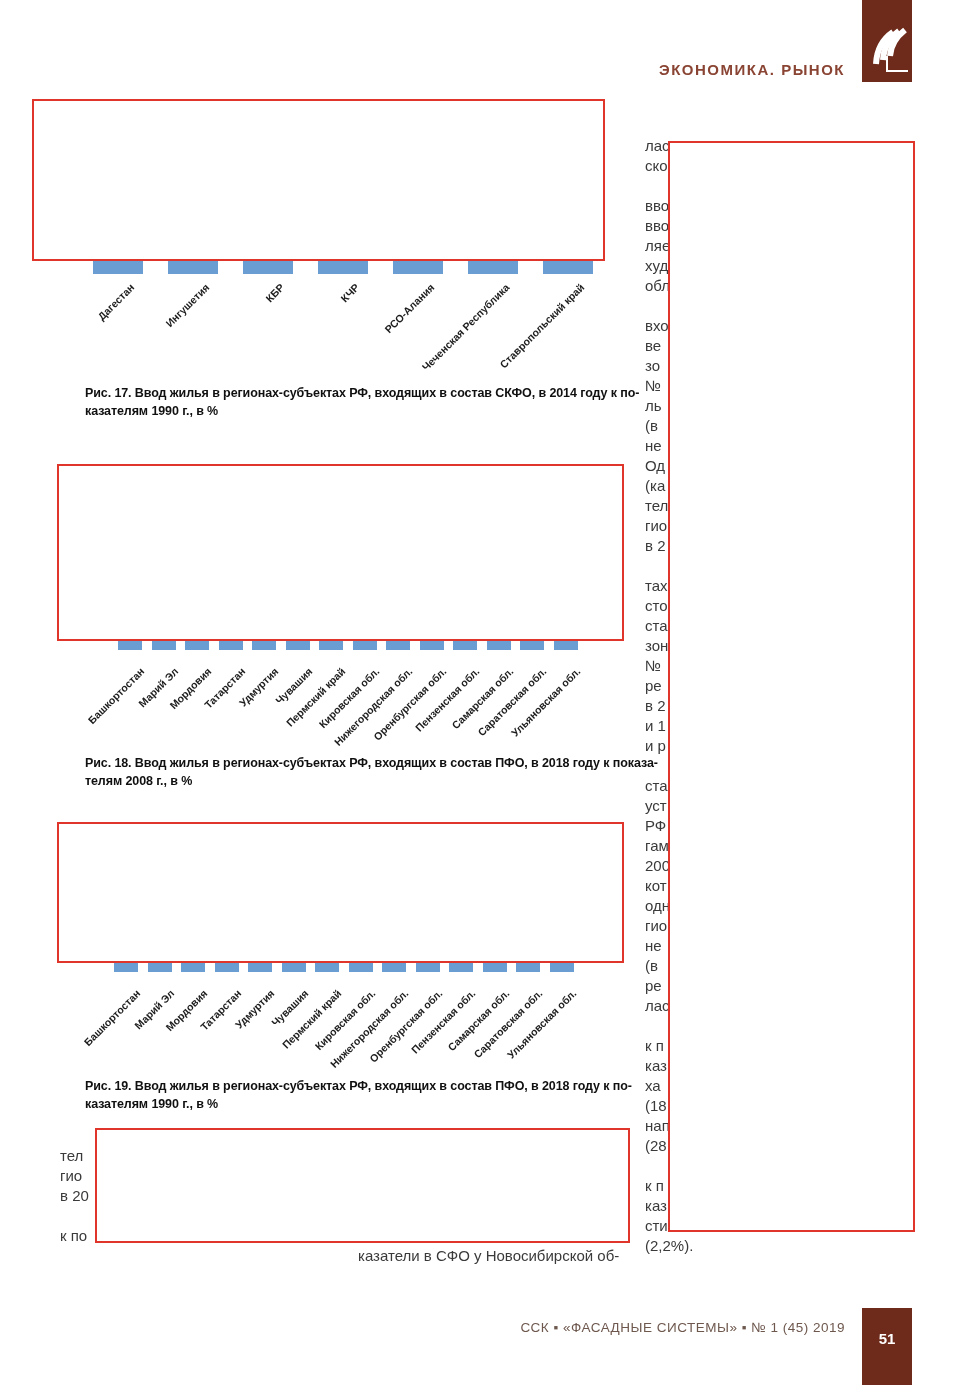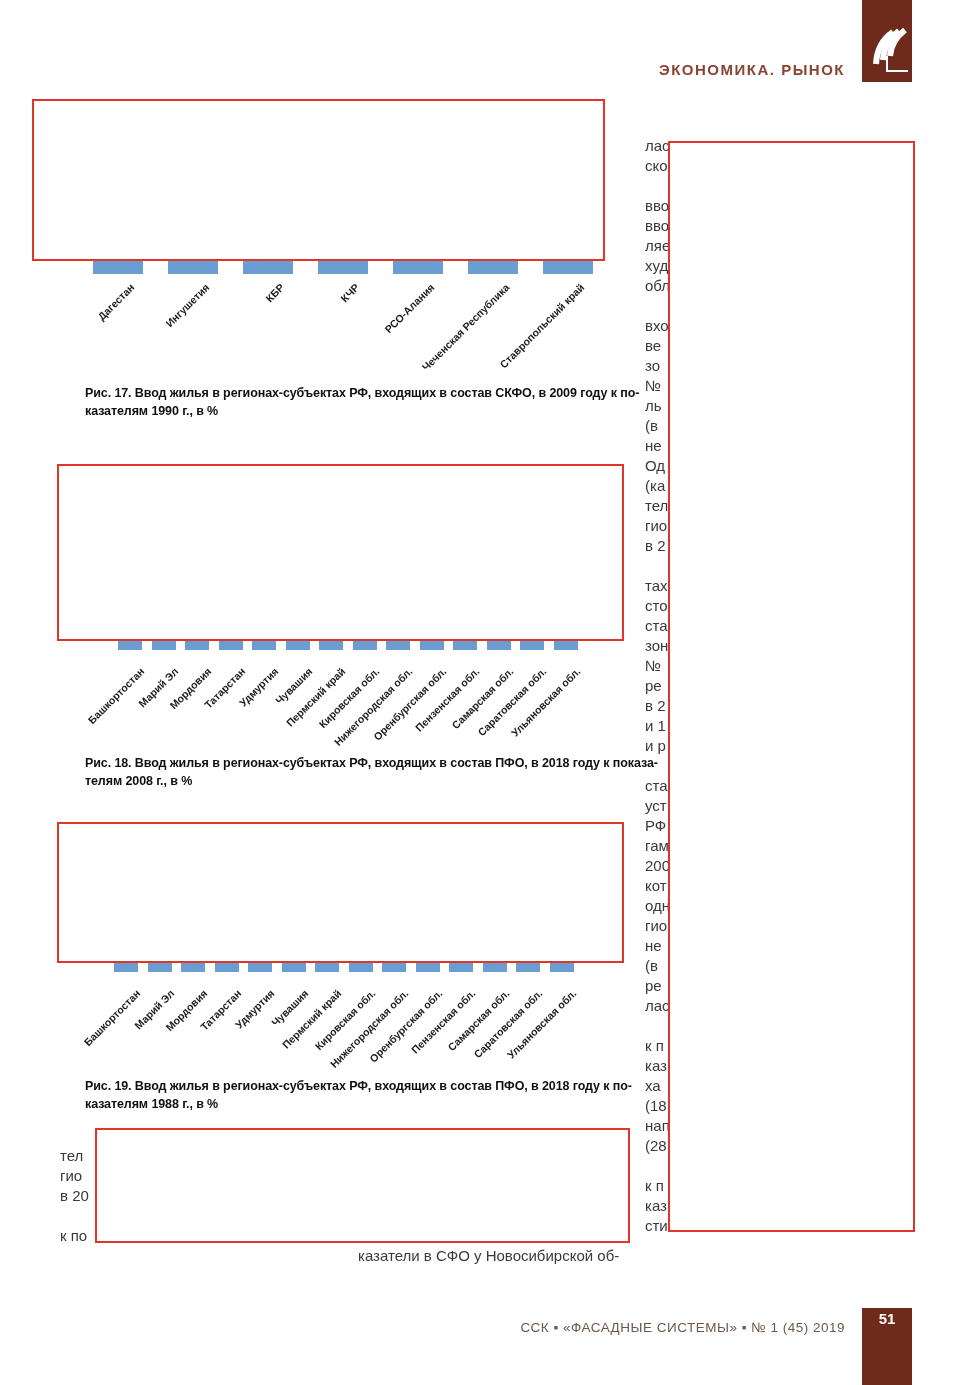--- a/index.html
+++ b/index.html
@@ -37,21 +37,21 @@
   .bodyline {
     height:20px; font-size:15px; line-height:20px;
     color:#3a3a3a; white-space:pre;
   }
   .footer-line {
     position:absolute; top:1320px; right:135px;
     font-size:13.5px; letter-spacing:0.5px; color:var(--footer-text);
   }
   .page-badge {
     position:absolute; left:862px; top:1308px; width:50px; height:77px;
-    background:var(--brown); box-sizing:border-box; padding-top:2px;
+    background:var(--brown); box-sizing:border-box; padding-top:22px;
     text-align:center; font-weight:700; font-size:15px; color:#fff;
     z-index:6;
   }
 </style>
 </head>
 <body>
 
 <div class="page">
 
   <div class="header-title">ЭКОНОМИКА. РЫНОК</div>
@@ -77,21 +77,21 @@
       <div class="xlabel" style="left: 78px; top: 281px; width: 200px;">КБР</div>
       <div class="bar" style="left: 318px; top: 260px; width: 50px; height: 14px;"></div>
       <div class="xlabel" style="left: 153px; top: 281px; width: 200px;">КЧР</div>
       <div class="bar" style="left: 393px; top: 260px; width: 50px; height: 14px;"></div>
       <div class="xlabel" style="left: 228px; top: 281px; width: 200px;">РСО-Алания</div>
       <div class="bar" style="left: 468px; top: 260px; width: 50px; height: 14px;"></div>
       <div class="xlabel" style="left: 303px; top: 281px; width: 200px;">Чеченская Республика</div>
       <div class="bar" style="left: 543px; top: 260px; width: 50px; height: 14px;"></div>
       <div class="xlabel" style="left: 378px; top: 281px; width: 200px;">Ставропольский край</div>
     </div>
-  <div class="fig-caption" style="top:385px;">Рис. 17. Ввод жилья в регионах-субъектах РФ, входящих в состав СКФО, в 2009 году к по-
+  <div class="fig-caption" style="top:385px;">Рис. 17. Ввод жилья в регионах-субъектах РФ, входящих в состав СКФО, в 2014 году к по-
 казателям 1990 г., в %</div>
 
   <div class="redbox" style="left:57px; top:464px; width:567px; height:177px;"></div>
   <div id="fig1-marks">
       <div class="bar" style="left: 118px; top: 640px; width: 24px; height: 10px;"></div>
       <div class="xlabel" style="left: -62px; top: 665px; width: 200px;">Башкортостан</div>
       <div class="bar" style="left: 151.5px; top: 640px; width: 24px; height: 10px;"></div>
       <div class="xlabel" style="left: -28.5px; top: 665px; width: 200px;">Марий Эл</div>
       <div class="bar" style="left: 185px; top: 640px; width: 24px; height: 10px;"></div>
       <div class="xlabel" style="left: 5px; top: 665px; width: 200px;">Мордовия</div>
@@ -146,21 +146,21 @@
       <div class="bar" style="left: 449px; top: 962px; width: 24px; height: 10px;"></div>
       <div class="xlabel" style="left: 269px; top: 987px; width: 200px;">Пензенская обл.</div>
       <div class="bar" style="left: 482.5px; top: 962px; width: 24px; height: 10px;"></div>
       <div class="xlabel" style="left: 302.5px; top: 987px; width: 200px;">Самарская обл.</div>
       <div class="bar" style="left: 516px; top: 962px; width: 24px; height: 10px;"></div>
       <div class="xlabel" style="left: 336px; top: 987px; width: 200px;">Саратовская обл.</div>
       <div class="bar" style="left: 549.5px; top: 962px; width: 24px; height: 10px;"></div>
       <div class="xlabel" style="left: 369.5px; top: 987px; width: 200px;">Ульяновская обл.</div>
     </div>
   <div class="fig-caption" style="top:1078px;">Рис. 19. Ввод жилья в регионах-субъектах РФ, входящих в состав ПФО, в 2018 году к по-
-казателям 1988 г., в %</div>
+казателям 1990 г., в %</div>
 
   <div class="textcol" id="col-left-a" style="left:60px; top:1146px; width:300px;">
       <div class="bodyline">тел</div>
       <div class="bodyline">гио</div>
       <div class="bodyline">в 20</div>
       <div class="bodyline"></div>
       <div class="bodyline">к по</div>
     </div>
   <div class="textcol" id="col-left-b" style="left:358px; top:1146px; width:290px;">
       <div class="bodyline"></div>
@@ -219,20 +219,21 @@
       <div class="bodyline">к п</div>
       <div class="bodyline">каз</div>
       <div class="bodyline">ха</div>
       <div class="bodyline">(18</div>
       <div class="bodyline">нап</div>
       <div class="bodyline">(28</div>
       <div class="bodyline"></div>
       <div class="bodyline">к п</div>
       <div class="bodyline">каз</div>
       <div class="bodyline">сти</div>
+      <div class="bodyline">(2,2%).</div>
     </div>
 
   <div class="redbox" style="left:668px; top:141px; width:247px; height:1091px;"></div>
   <div class="redbox" style="left:95px; top:1128px; width:535px; height:115px;"></div>
 
   <div class="footer-line">ССК ▪ «ФАСАДНЫЕ СИСТЕМЫ» ▪ № 1 (45) 2019</div>
   <div class="page-badge">
     <span>51</span>
   </div>
 

